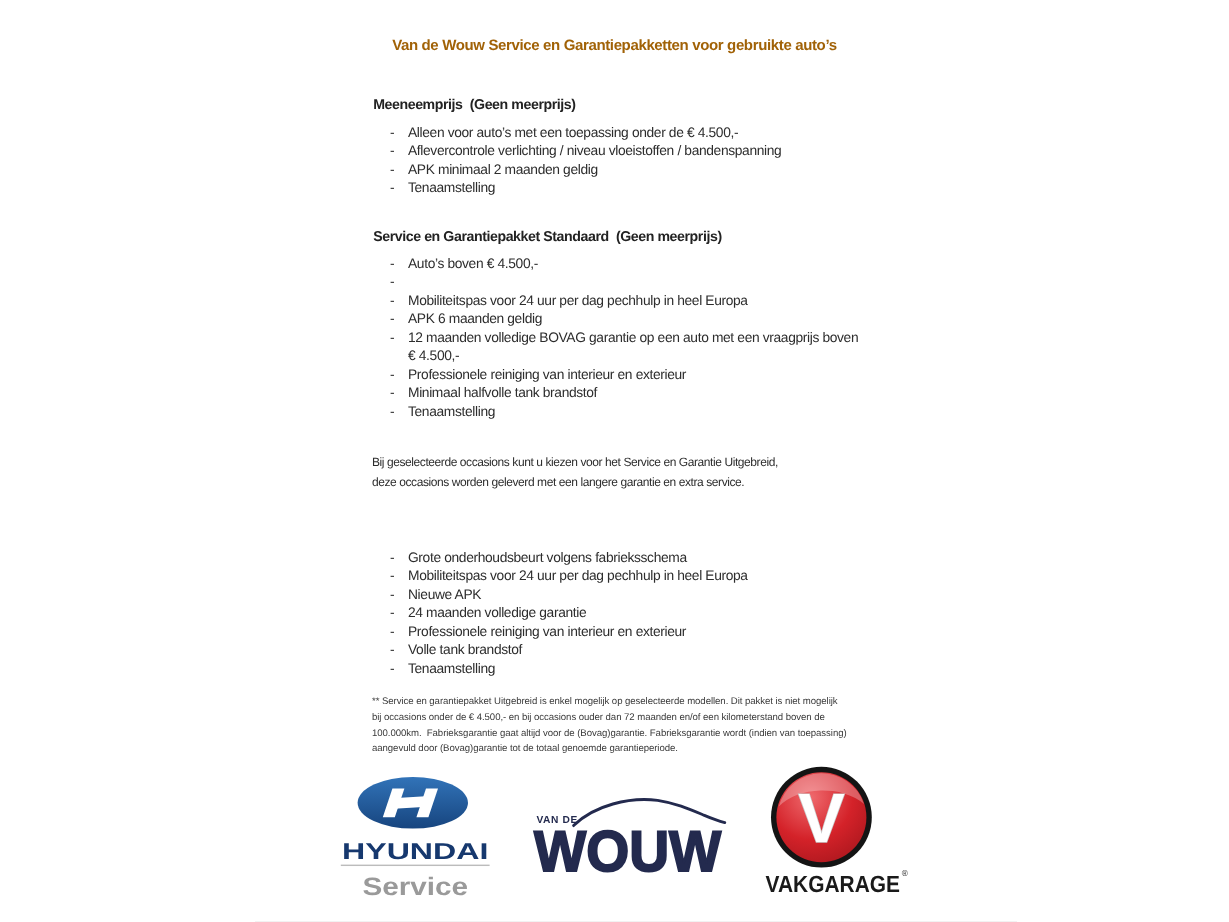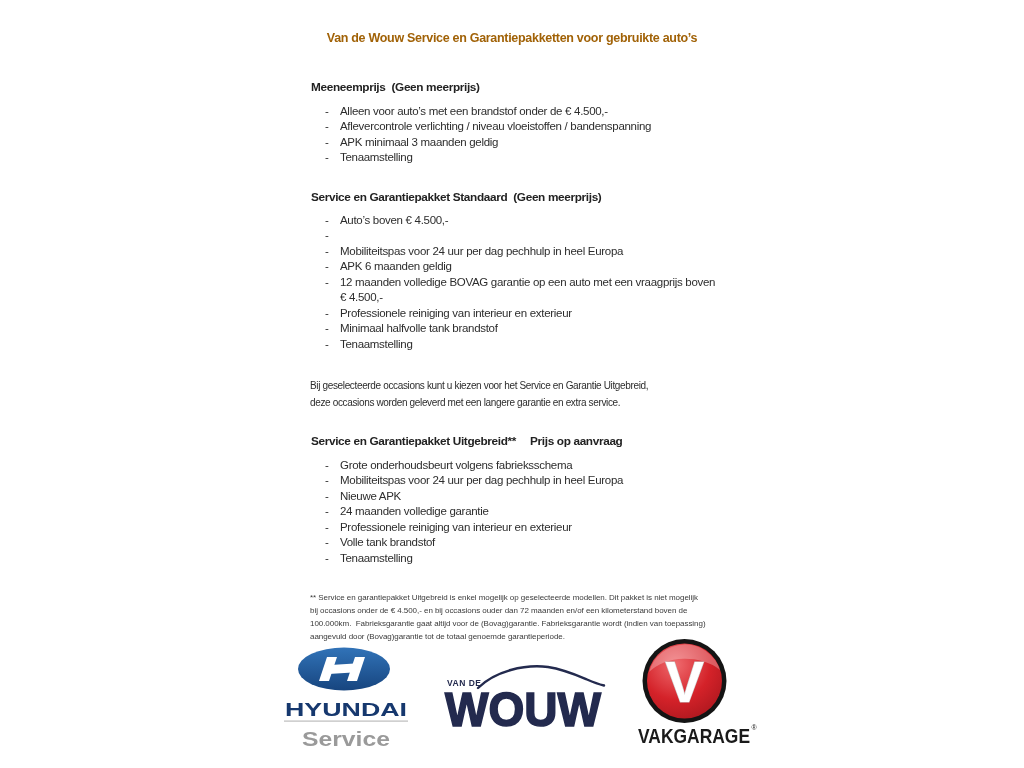--- a/index.html
+++ b/index.html
@@ -37,21 +37,21 @@
   .ul3{top:458px;}
   ul.dashlist li{display:flex;line-height:15.45px;}
   ul.dashlist .dash{flex:0 0 15px;}
   ul.dashlist .txt{white-space:pre-wrap;}
   .note-paragraph{
     position:absolute;left:310px;top:378px;width:470px;
     font-size:10px;letter-spacing:-0.35px;line-height:16.5px;
     white-space:pre-wrap;
   }
   .footnote{
-    position:absolute;left:310px;top:591px;width:460px;
+    position:absolute;left:310px;top:578px;width:460px;
     font-size:8px;letter-spacing:-0.05px;line-height:13px;
     color:#3a3a3a;
     white-space:pre-wrap;
   }
   .logo{position:absolute;}
   .logo-hyundai{left:281px;top:644px;}
   .logo-wouw{left:440px;top:661px;}
   .logo-vakgarage{left:636px;top:637px;}
   svg text{font-family:"Liberation Sans", sans-serif;}
 </style>
@@ -59,29 +59,29 @@
 <body>
 
 <div class="page">
 
   <div class="doc-title">Van de Wouw Service en Garantiepakketten voor gebruikte auto’s</div>
 
   <div class="sec-heading h1"><span>Meeneemprijs</span><span class="suffix">(Geen meerprijs)</span></div>
   <ul class="dashlist ul1">
     <li>
         <span class="dash">-</span>
-        <span class="txt">Alleen voor auto’s met een brandstof onder de € 4.500,-</span>
+        <span class="txt">Alleen voor auto’s met een toepassing onder de € 4.500,-</span>
       </li>
     <li>
         <span class="dash">-</span>
         <span class="txt">Aflevercontrole verlichting / niveau vloeistoffen / bandenspanning</span>
       </li>
     <li>
         <span class="dash">-</span>
-        <span class="txt">APK minimaal 3 maanden geldig</span>
+        <span class="txt">APK minimaal 2 maanden geldig</span>
       </li>
     <li>
         <span class="dash">-</span>
         <span class="txt">Tenaamstelling</span>
       </li>
   </ul>
 
   <div class="sec-heading h2"><span>Service en Garantiepakket Standaard</span><span class="suffix">(Geen meerprijs)</span></div>
   <ul class="dashlist ul2">
     <li>
@@ -114,21 +114,20 @@
       </li>
     <li>
         <span class="dash">-</span>
         <span class="txt">Tenaamstelling</span>
       </li>
   </ul>
 
   <div class="note-paragraph">Bij geselecteerde occasions kunt u kiezen voor het Service en Garantie Uitgebreid,
 deze occasions worden geleverd met een langere garantie en extra service.</div>
 
-  <div class="sec-heading h3"><span>Service en Garantiepakket Uitgebreid**</span><span class="price">Prijs op aanvraag</span></div>
   <ul class="dashlist ul3">
     <li>
         <span class="dash">-</span>
         <span class="txt">Grote onderhoudsbeurt volgens fabrieksschema</span>
       </li>
     <li>
         <span class="dash">-</span>
         <span class="txt">Mobiliteitspas voor 24 uur per dag pechhulp in heel Europa</span>
       </li>
     <li>

